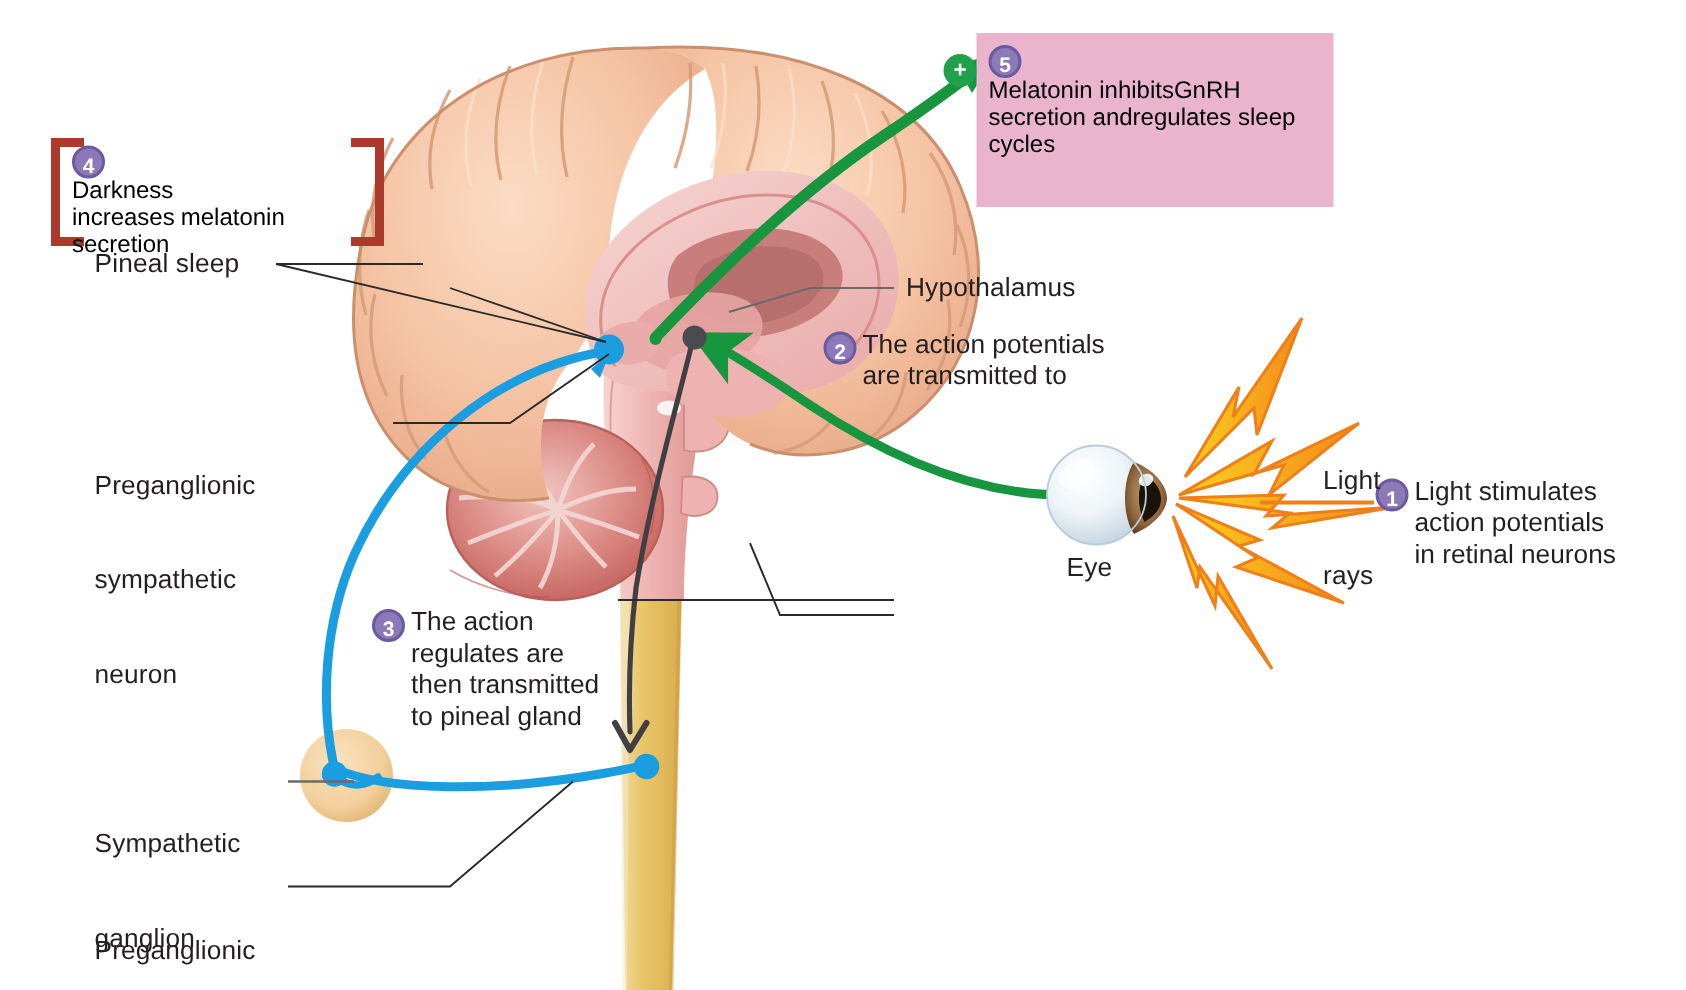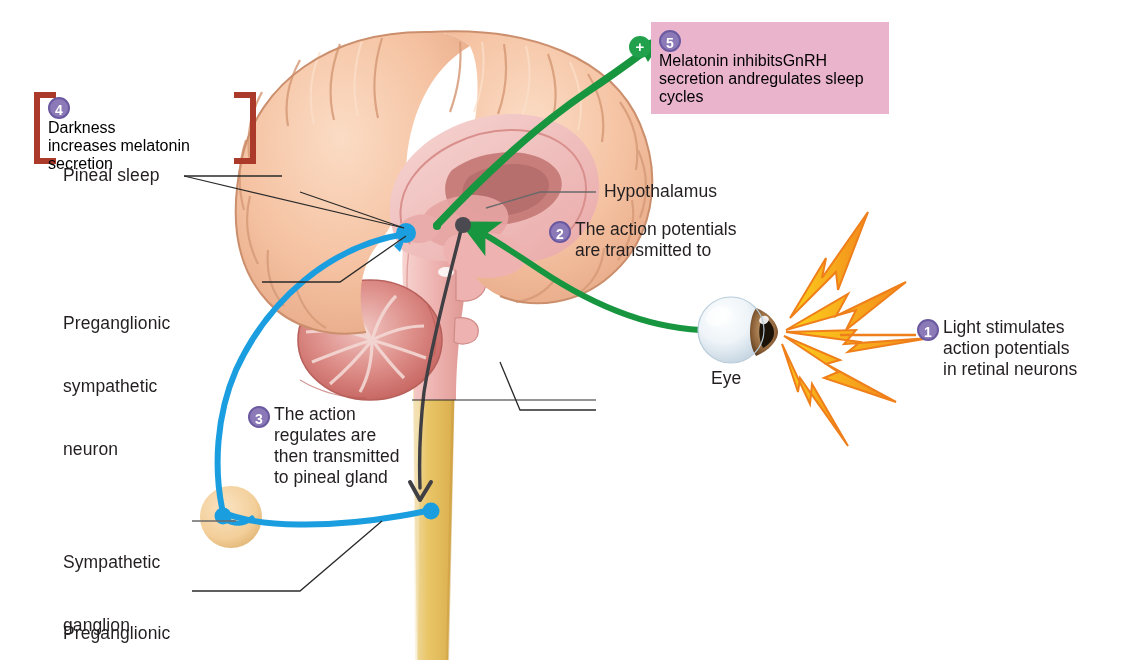--- a/index.html
+++ b/index.html
@@ -12,21 +12,21 @@
        white-space:pre;letter-spacing:.1px;}
   .step{position:absolute;font-size:17.5px;line-height:21px;color:#231f20;}
   .step .txt{display:block;white-space:pre;}
   .badge{display:inline-block;width:22px;height:22px;border-radius:50%;
          background:#8b79b8;border:2px solid #6b5aa0;color:#fff;
          font-size:14px;font-weight:bold;line-height:22px;text-align:center;
          vertical-align:-4px;margin-right:4px;box-sizing:border-box;}
   .stepbody{display:inline-block;vertical-align:top;}
 
   
-  #step5{position:absolute;left:651px;top:22px;width:238px;height:92px;
+  #step5{position:absolute;left:651px;top:22px;width:238px;height:116px;
          background:#eab4cd;box-sizing:border-box;padding:8px 8px 0 8px;}
   #step5 .stepbody{margin-left:0;}
 
   
   #step4{position:absolute;left:34px;top:92px;width:222px;height:60px;}
   .brk{position:absolute;top:0;width:16px;height:60px;border:6px solid #ab3a2a;}
   .brkL{left:0;border-right:none;}
   .brkR{right:0;border-left:none;}
   #step4 .inner{position:absolute;left:14px;top:5px;}
 
@@ -315,14 +315,18 @@
 
   <div class="lbl" style="left:63px;top:581px;">
     <span class="txt" style="display:block">Preganglionic</span>
     
     
   </div>
 
 
   <div class="lbl" style="left:711px;top:368px;">Eye</div>
 
+  <div class="lbl" style="left:882px;top:268px;">
+    <span class="txt" style="display:block">Light</span>
+    <span class="txt" style="display:block">rays</span>
+  </div>
 
 </div>
 
 </body></html>

